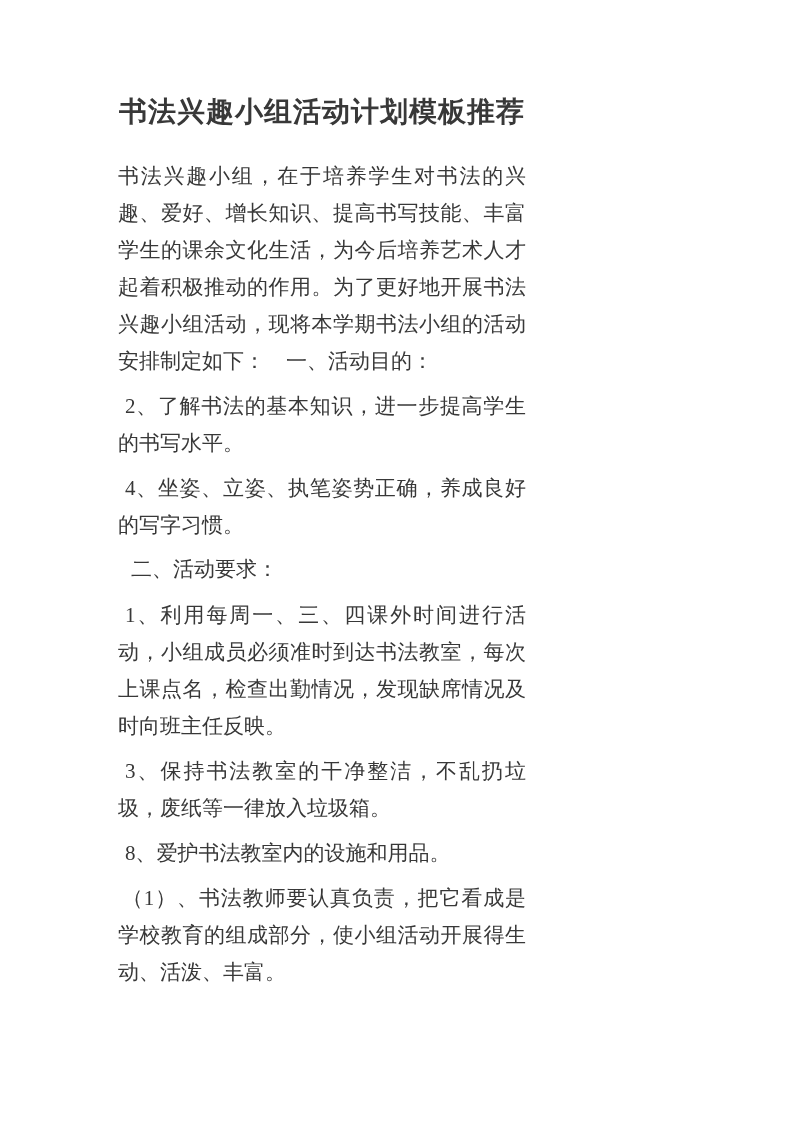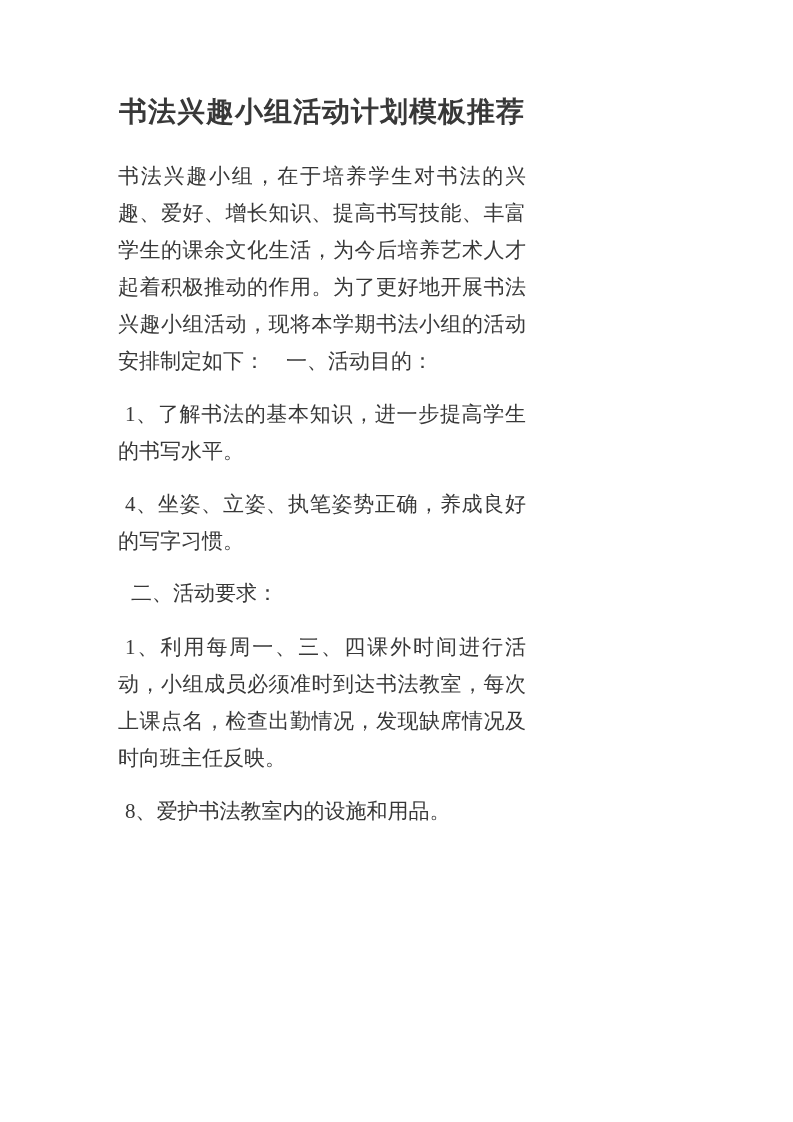--- a/index.html
+++ b/index.html
@@ -21,47 +21,49 @@
     font-size: 28px;
     font-weight: bold;
     text-align: center;
     margin: 0 0 26px 0;
     line-height: 40px;
     letter-spacing: 1px;
   }
   p.para {
     font-size: 21px;
     line-height: 37px;
-    margin: 16px 0;
+    margin: 8px 0;
     text-align: justify;
     text-justify: inter-ideograph;
     word-break: break-all;
   }
   p.para.item   { text-indent: 7px; }
   p.para.head   { text-indent: 13px; font-family: Liberation Mono, monospace; }
   p.para.paren  { text-indent: 4px; }
 </style>
 </head>
 <body>
 
 <div class="page">
 
   <h1 class="doc-title">书法兴趣小组活动计划模板推荐</h1>
 
   <p class="para">书法兴趣小组，在于培养学生对书法的兴趣、爱好、增长知识、提高书写技能、丰富学生的课余文化生活，为今后培养艺术人才起着积极推动的作用。为了更好地开展书法兴趣小组活动，现将本学期书法小组的活动安排制定如下：　一、活动目的：</p>
 
-  <p class="para item">1、了解书法的基本知识，进一步提高学生的书写水平。</p>
+  <p class="para item">2、了解书法的基本知识，进一步提高学生的书写水平。</p>
 
   <p class="para item">4、坐姿、立姿、执笔姿势正确，养成良好的写字习惯。</p>
 
 
   <p class="para head">二、活动要求：</p>
 
   <p class="para item">1、利用每周一、三、四课外时间进行活动，小组成员必须准时到达书法教室，每次上课点名，检查出勤情况，发现缺席情况及时向班主任反映。</p>
 
 
+  <p class="para item">3、保持书法教室的干净整洁，不乱扔垃圾，废纸等一律放入垃圾箱。</p>
 
 
   <p class="para item">8、爱护书法教室内的设施和用品。</p>
 
 
+  <p class="para paren">（1）、书法教师要认真负责，把它看成是学校教育的组成部分，使小组活动开展得生动、活泼、丰富。</p>
 
 </div>
 
 </body></html>

